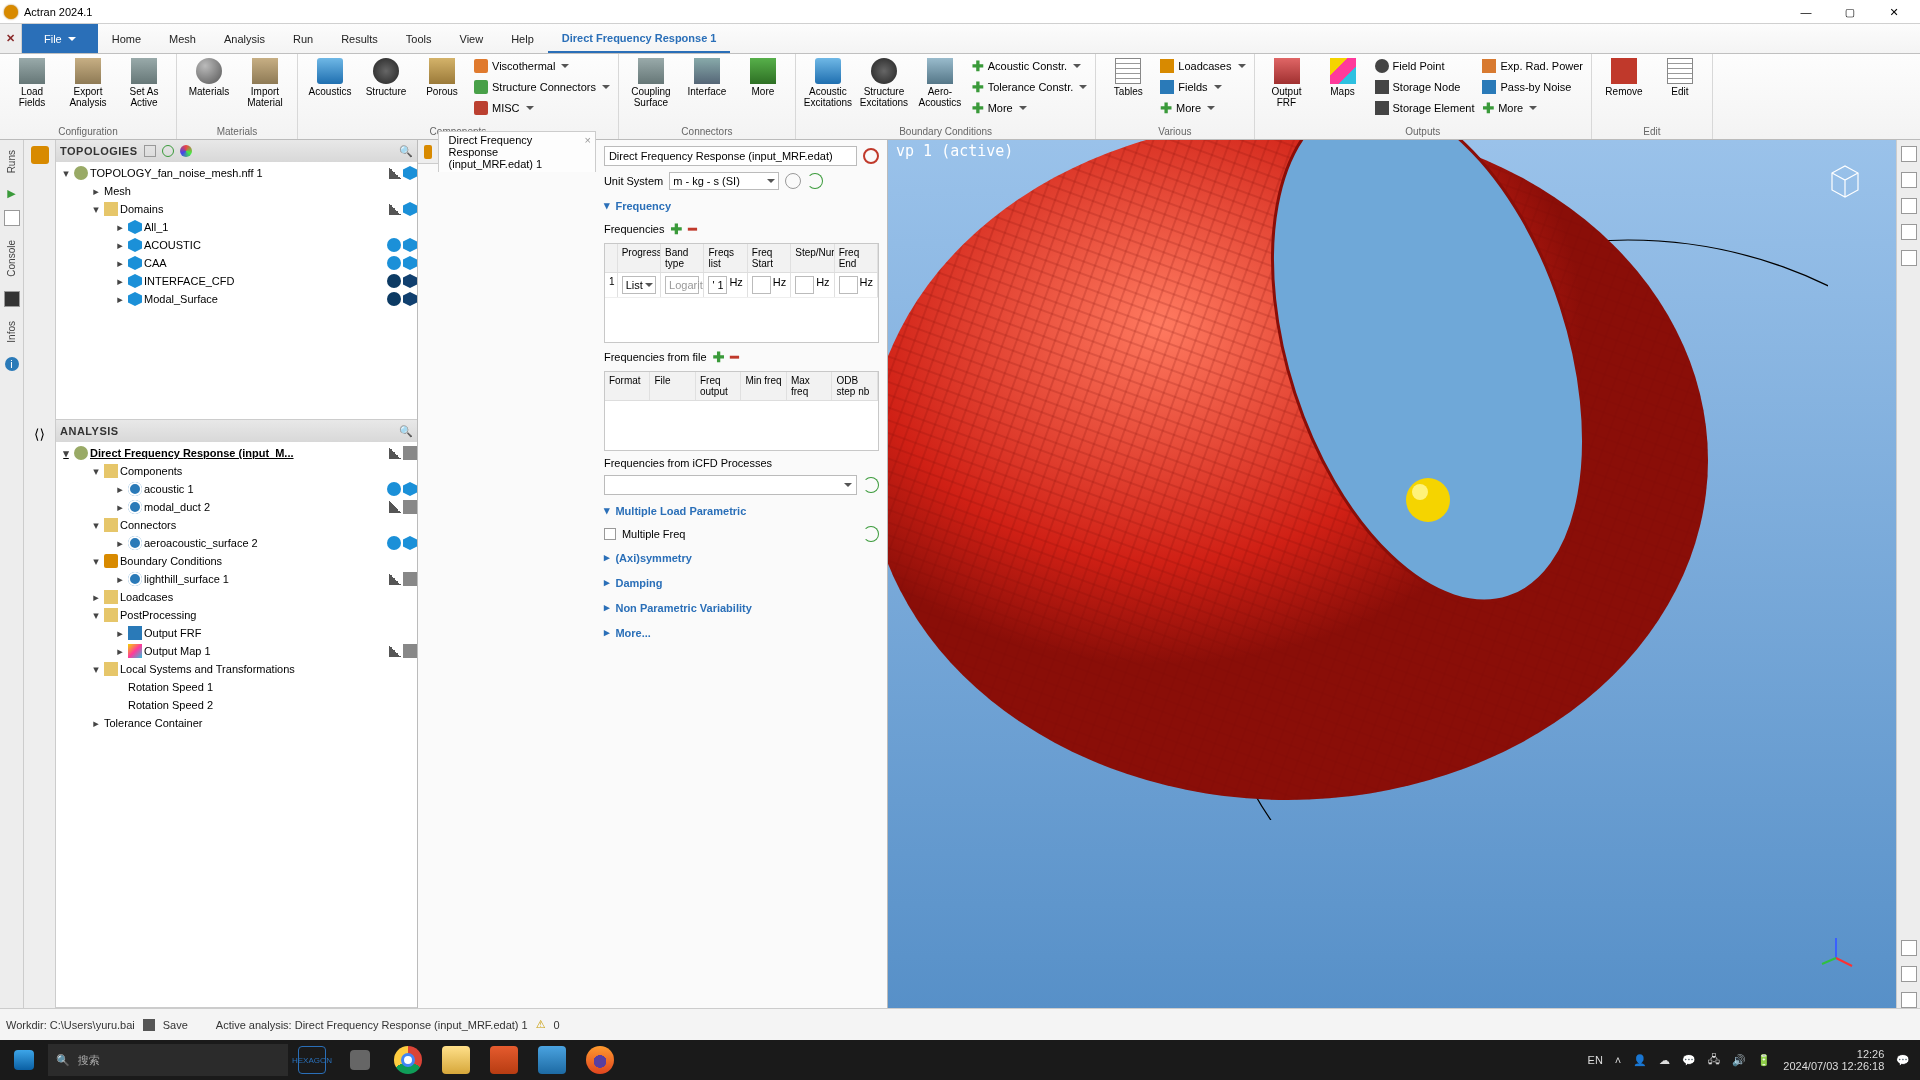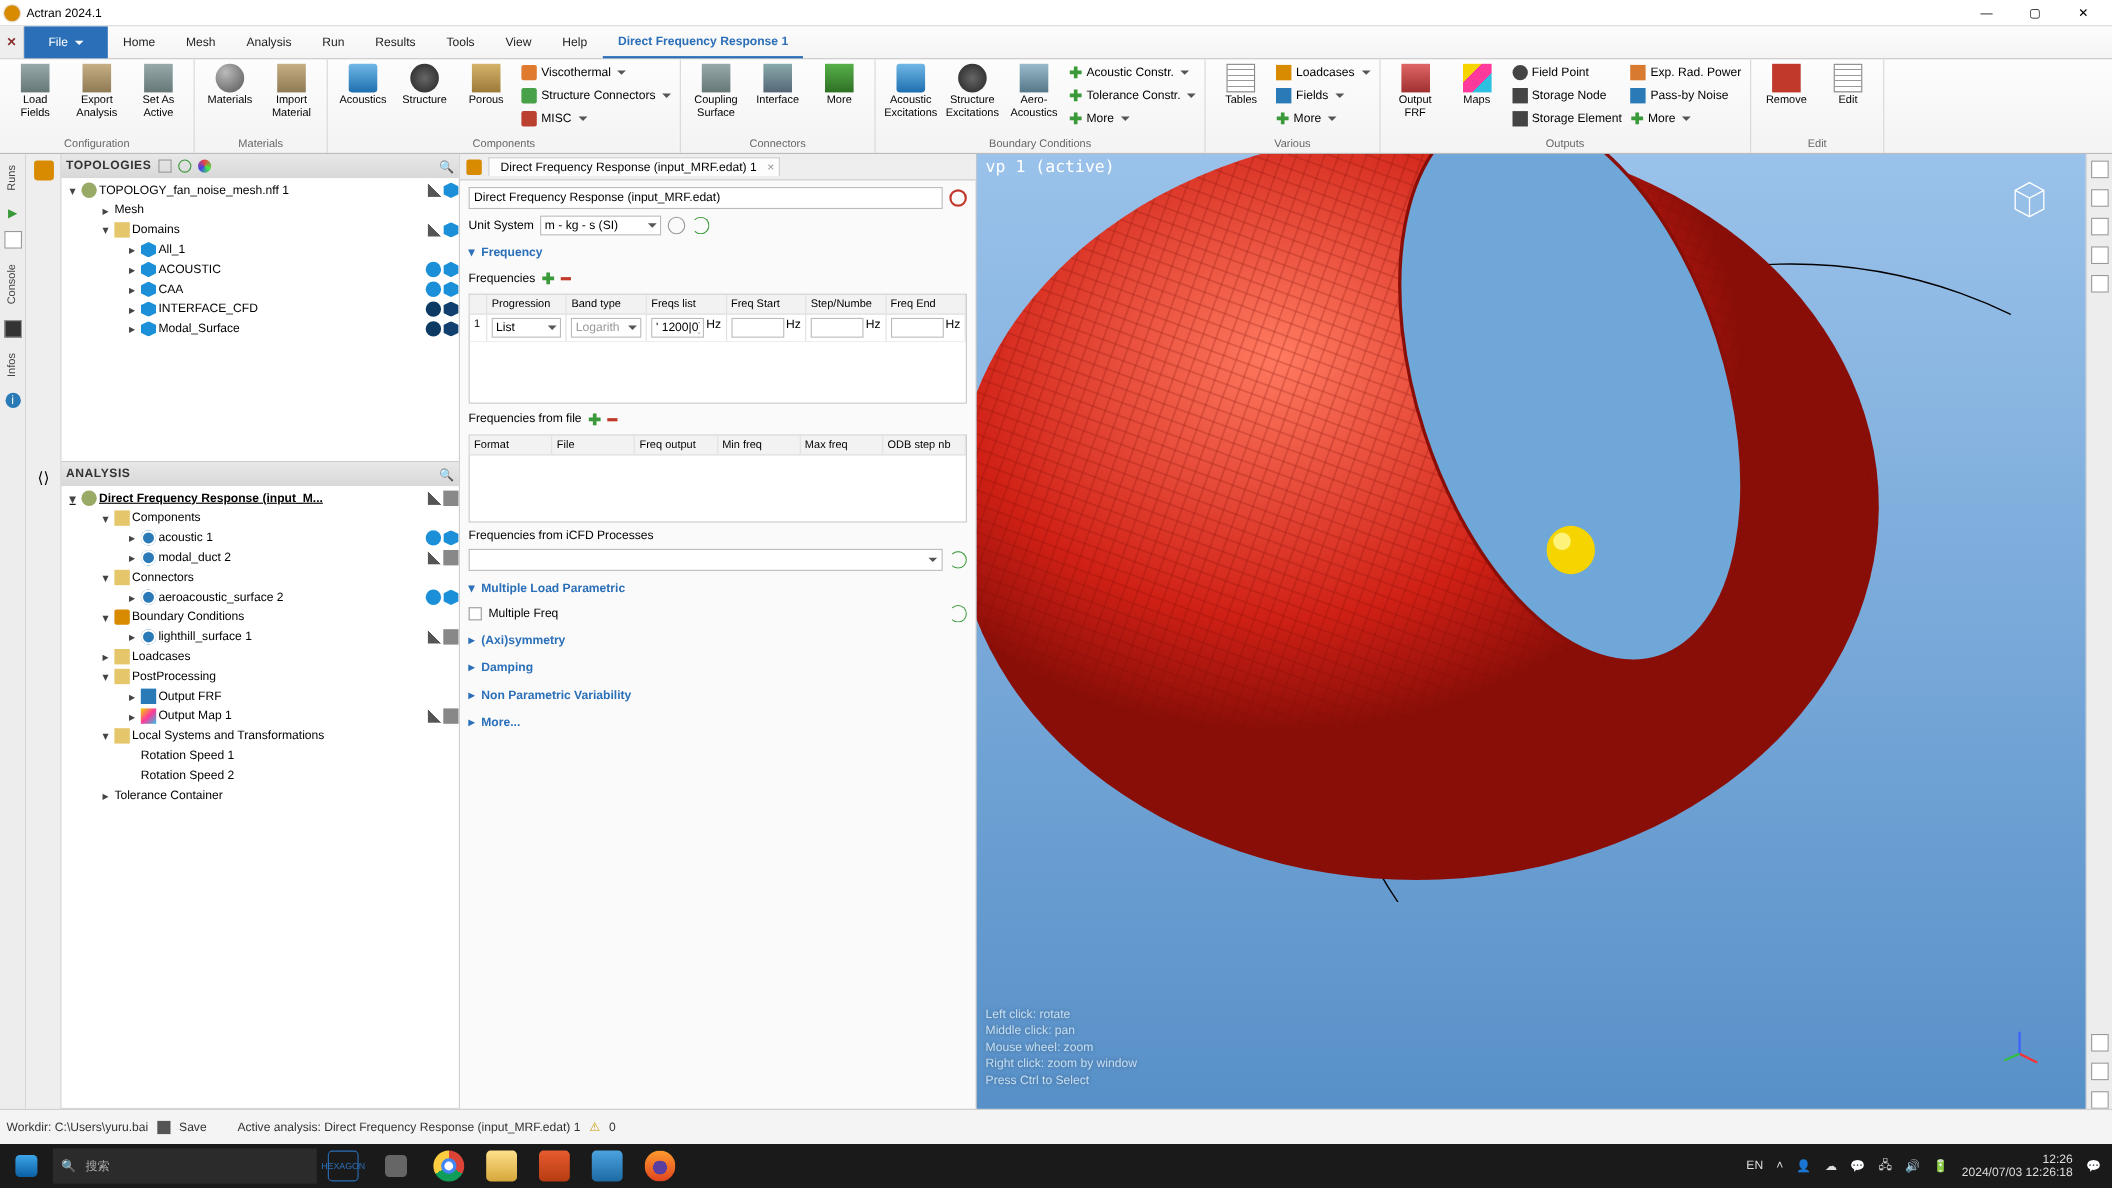--- a/index.html
+++ b/index.html
@@ -61,21 +61,21 @@
 .tic.s-hex { background:#1b90d8; clip-path: polygon(50% 0,100% 25%,100% 75%,50% 100%,0 75%,0 25%); }
 .tic.s-hex-dark { background:#11406f; clip-path: polygon(50% 0,100% 25%,100% 75%,50% 100%,0 75%,0 25%); }
 .tic.s-circ-b { background:#1b90d8; border-radius:50%; }
 .tic.s-circ-d { background:#0c3a63; border-radius:50%; }
 .tic.s-gear { background:#2a7ab8; border-radius:50%; box-shadow: inset 0 0 0 2px #fff; }
 .tic.s-bc { background:#d88a00; border-radius:2px; }
 .tic.s-folder { background:#e6c66a; }
 .row-spacer { flex:1; }
 .pen { width:12px; height:12px; background: linear-gradient(45deg,#555 50%, transparent 50%); }
 
-.mid-panel { width: 470px; background: #fafafa; border-right: 1px solid #bbb; display: flex; flex-direction: column; }
+.mid-panel { width: 470px; background: #fafafa; border-right: 1px solid #bbb; display: flex; flex-direction: row; }
 .doc-tab-row { height: 24px; display: flex; align-items: center; border-bottom: 1px solid #ccc; background:#eee; padding-left:6px; gap:6px;}
 .doc-tab { background:#fdfdfd; border:1px solid #ccc; border-bottom:none; padding:2px 20px 2px 10px; position:relative; }
 .doc-tab .x { position:absolute; right:4px; top:2px; color:#999; }
 .form-body { padding: 6px 8px; display:flex; flex-direction:column; gap:6px; overflow:auto; }
 .txt-field { border:1px solid #bbb; background:#fff; padding:2px 4px; height:20px; flex:1; }
 .row-line { display:flex; align-items:center; gap:6px; }
 .sec-head { display:flex; align-items:center; gap:6px; color:#2a6fb8; font-weight:bold; padding:3px 0; }
 .sec-head .tri { color:#2a6fb8; }
 .tbl { border:1px solid #c8c8c8; background:#fff; }
 .tbl .hdr { display:flex; background:#f2f2f2; border-bottom:1px solid #ddd; }
@@ -709,27 +709,20 @@
           </g>
         </svg>
     </div>
     <div class="triad">
       <svg viewBox="0 0 40 40">
           <line x1="20" y1="28" x2="20" y2="8" stroke="#3a60ff" stroke-width="2"></line>
           <line x1="20" y1="28" x2="36" y2="36" stroke="#ff3030" stroke-width="2"></line>
           <line x1="20" y1="28" x2="6" y2="34" stroke="#30c040" stroke-width="2"></line>
         </svg>
     </div>
-    <div class="vp-hints">
-      <div>Left click: rotate</div>
-      <div>Middle click: pan</div>
-      <div>Mouse wheel: zoom</div>
-      <div>Right click: zoom by window</div>
-      <div>Press Ctrl to Select</div>
-    </div>
   </div>
 
   <div class="right-gutter">
     <span class="gutter-ic"></span>
     <span class="gutter-ic"></span>
     <span class="gutter-ic"></span>
     <span class="gutter-ic"></span>
     <span class="gutter-ic"></span>
     <span style="flex:1"></span>
     <span class="gutter-ic"></span>

